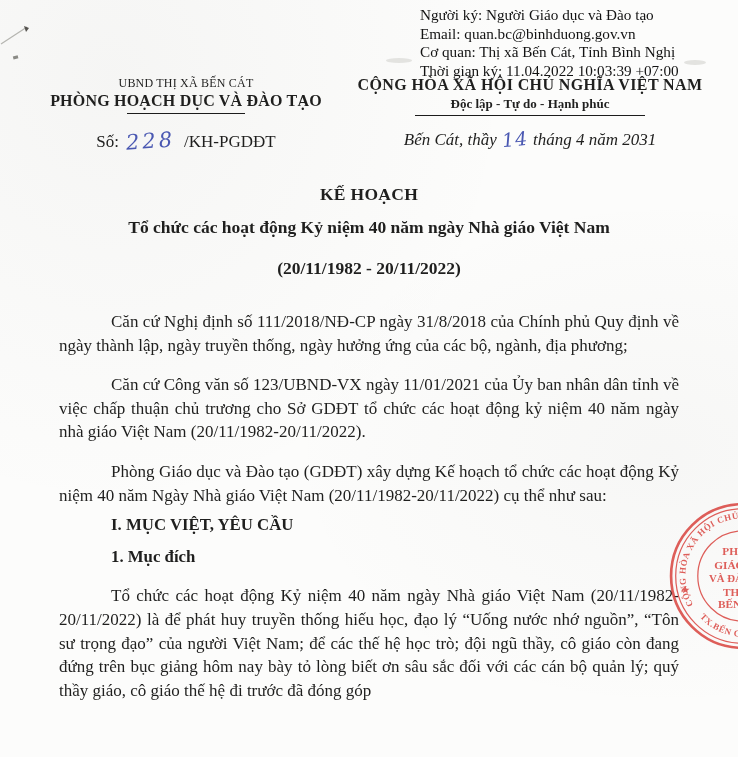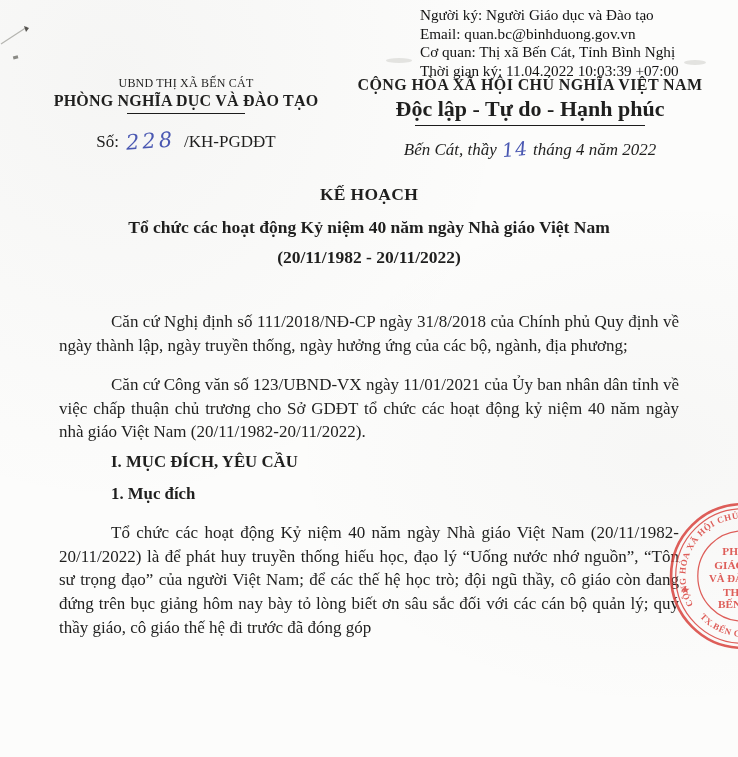--- a/index.html
+++ b/index.html
@@ -16,38 +16,38 @@
   }
   
   .sig { position:absolute; left:420px; top:6px; font-size:15.2px; line-height:18.6px; color:#121212; white-space:nowrap; }
   
   .hdr { position:absolute; left:36px; top:76px; width:688px; display:flex; }
   .hdr-left  { width:300px; text-align:center; }
   .hdr-right { width:388px; text-align:center; margin-left:0; }
   .t1 { font-size:12px; letter-spacing:0.2px; }
   .t2 { font-size:16px; font-weight:bold; margin-top:1px; letter-spacing:0.2px; }
   .t3 { font-size:16px; font-weight:bold; letter-spacing:0.4px; }
-  .t4 { font-size:22px; font-weight:bold; margin-top:2px; }
+  .t4 { font-size:13px; font-weight:bold; margin-top:2px; }
   .rule { height:0; margin:3px auto 0 auto; }
   .rule-left  { width:118px; border-top:1.7px solid #1c1c1c; }
   .rule-right { width:230px; border-top:1.5px solid #1c1c1c; }
   .so-line { margin-top:14px; font-size:17px; white-space:nowrap; }
   .date-line { margin-top:11px; font-size:17px; font-style:italic; white-space:nowrap; }
   .hand {
     font-family:"DejaVu Serif", serif; font-style:italic; font-weight:400;
     color:#4a58b2; font-size:21px; letter-spacing:3px;
     display:inline-block; transform:rotate(-4deg);
     margin:0 9px 0 7px; position:relative; top:1px;
   }
   .hand-day { font-size:19px; letter-spacing:1px; margin:0 5px; transform:rotate(-6deg); }
   
   .title-block { position:absolute; left:0; top:184px; width:738px; text-align:center; }
   .title1 { font-size:17.5px; font-weight:bold; letter-spacing:0.3px; }
   .title2 { font-size:17.5px; font-weight:bold; margin-top:12px; }
-  .title3 { font-size:17.5px; font-weight:bold; margin-top:9px; }
+  .title3 { font-size:17.5px; font-weight:bold; margin-top:20px; }
   
   .content { position:absolute; left:59px; top:294px; width:620px; }
   .content p {
     margin:16px 0 6px 0; font-size:17px; line-height:23.6px;
     text-align:justify; text-indent:52px;
   }
   .h-roman, .h-num {
     font-size:16.8px; font-weight:bold; line-height:23.6px;
     padding-left:52px; margin:2px 0 8px 0;
   }
@@ -76,46 +76,47 @@
   <div class="sig">
     <div>Người ký: Người Giáo dục và Đào tạo</div>
     <div>Email: quan.bc@binhduong.gov.vn</div>
     <div>Cơ quan: Thị xã Bến Cát, Tỉnh Bình Nghị</div>
     <div>Thời gian ký: 11.04.2022 10:03:39 +07:00</div>
   </div>
 
   <div class="hdr">
     <div class="hdr-left">
       <div class="t1">UBND THỊ XÃ BẾN CÁT</div>
-      <div class="t2">PHÒNG NGHĨA DỤC VÀ ĐÀO TẠO</div>
+      <div class="t2">PHÒNG HOẠCH DỤC VÀ ĐÀO TẠO</div>
       <div class="rule rule-left"></div>
       <div class="so-line">
         <span>Số:</span><span class="hand">228</span><span>/KH-PGDĐT</span>
       </div>
     </div>
     <div class="hdr-right">
       <div class="t3">CỘNG HÒA XÃ HỘI CHỦ NGHĨA VIỆT NAM</div>
       <div class="t4">Độc lập - Tự do - Hạnh phúc</div>
       <div class="rule rule-right"></div>
       <div class="date-line">
-        <span>Bến Cát, thầy</span><span class="hand hand-day">14</span><span>tháng 4 năm 2022</span>
+        <span>Bến Cát, thầy</span><span class="hand hand-day">14</span><span>tháng 4 năm 2031</span>
       </div>
     </div>
   </div>
 
   <div class="title-block">
     <div class="title1">KẾ HOẠCH</div>
     <div class="title2">Tổ chức các hoạt động Kỷ niệm 40 năm ngày Nhà giáo Việt Nam</div>
     <div class="title3">(20/11/1982 - 20/11/2022)</div>
   </div>
 
   <div class="content">
     <p>Căn cứ Nghị định số 111/2018/NĐ-CP ngày 31/8/2018 của Chính phủ Quy định về ngày thành lập, ngày truyền thống, ngày hưởng ứng của các bộ, ngành, địa phương;</p>
     <p>Căn cứ Công văn số 123/UBND-VX ngày 11/01/2021 của Ủy ban nhân dân tỉnh về việc chấp thuận chủ trương cho Sở GDĐT tổ chức các hoạt động kỷ niệm 40 năm ngày nhà giáo Việt Nam (20/11/1982-20/11/2022).</p>
-    <div class="h-roman">I. MỤC ĐÍCH, YÊU CẦU</div>
+    <p>Phòng Giáo dục và Đào tạo (GDĐT) xây dựng Kế hoạch tổ chức các hoạt động Kỷ niệm 40 năm Ngày Nhà giáo Việt Nam (20/11/1982-20/11/2022) cụ thể như sau:</p>
+    <div class="h-roman">I. MỤC VIỆT, YÊU CẦU</div>
     <div class="h-num">1. Mục đích</div>
     <p>Tổ chức các hoạt động Kỷ niệm 40 năm ngày Nhà giáo Việt Nam (20/11/1982-20/11/2022) là để phát huy truyền thống hiếu học, đạo lý  “Uống nước nhớ nguồn”, “Tôn sư trọng đạo” của người Việt Nam; để các thế hệ học trò; đội ngũ thầy, cô giáo còn đang đứng trên bục giảng hôm nay bày tỏ lòng biết ơn sâu sắc đối với các cán bộ quản lý; quý thầy giáo, cô giáo thế hệ đi trước đã đóng góp</p>
   </div>
 
   <svg class="stamp" width="150" height="150" viewBox="0 0 146 146">
     <defs>
       <path id="arcTop" d="M 24.5 101 A 56 56 0 1 1 121.5 101"></path>
       <path id="arcBottom" d="M 31 113 A 56 56 0 0 0 115 113"></path>
     </defs>
     <g fill="none" stroke="#d9433e">

